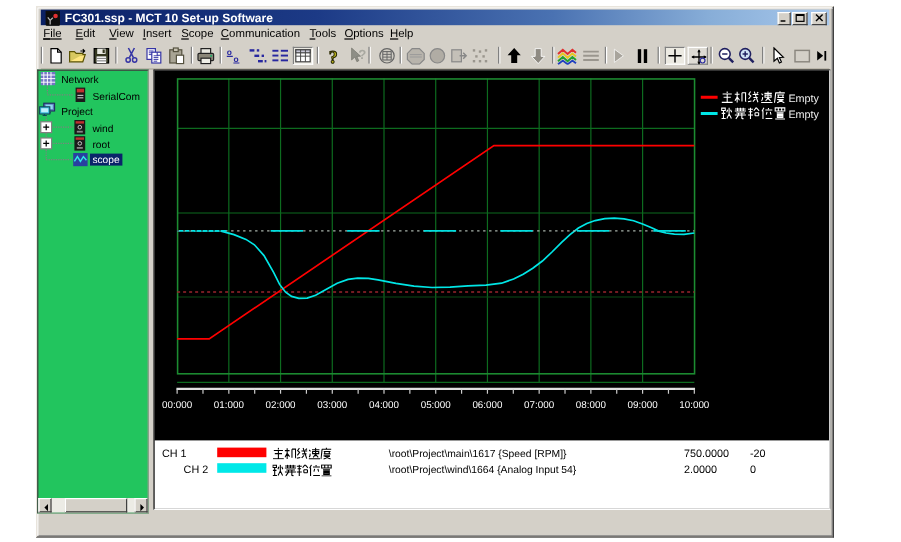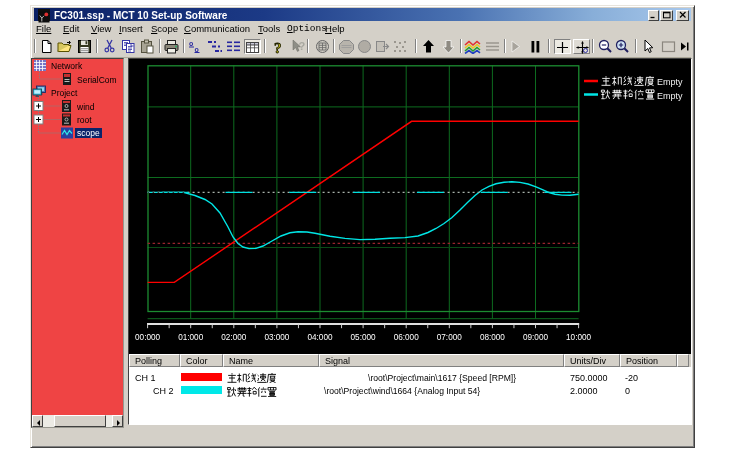--- a/index.html
+++ b/index.html
@@ -13,21 +13,21 @@
 #titleicon{position:absolute;left:4px;top:1px;width:12px;height:12px;background:#101010;}
 #titletext{position:absolute;left:20px;top:1.5px;color:#fff;font-size:10px;font-weight:bold;white-space:nowrap;text-align:center;}
 .tbtn{position:absolute;top:1.5px;width:13px;height:11px;background:#d4d0c8;text-align:center;line-height:7px;
  border-top:1px solid #fff;border-left:1px solid #fff;border-right:1px solid #404040;border-bottom:1px solid #404040;}
 #menubar{position:absolute;left:3px;top:16.5px;right:3px;height:13px;font-size:9.5px;color:#000;}
 .mi{position:absolute;top:0px;white-space:nowrap;}
 .mi u{text-decoration:underline;}
 #toolbar{position:absolute;left:3px;top:28px;right:3px;height:24px;border-bottom:1px solid #aca899;}
 .tsep{position:absolute;top:5px;width:2px;height:14px;border-left:1px solid #808080;border-right:1px solid #fff;}
 .ticon{position:absolute;top:5px;width:17px;height:15px;}
-#treepanel{position:absolute;left:0px;top:52px;width:93px;height:370px;background:#ef4444;
+#treepanel{position:absolute;left:0px;top:52px;width:93px;height:370px;background:#22c55e;
  border:1px solid #404040;border-right-color:#989890;border-bottom-color:#989890;}
 #treescroll{position:absolute;left:0px;bottom:0px;right:0px;height:12px;background:#ecebe5;}
 .tl{position:absolute;font-size:8.5px;line-height:10px;color:#000;white-space:nowrap;}
 .sbtn{position:absolute;top:0;width:11px;height:12px;background:#d4d0c8;border:1px solid;border-color:#fff #404040 #404040 #fff;}
 .sbtn svg{display:block;margin-top:0.5px;}
 #sthumb{position:absolute;left:22px;top:0;width:52px;height:12px;background:#d4d0c8;border:1px solid;border-color:#fff #404040 #404040 #fff;}
 #scopeview{position:absolute;left:97px;top:52px;width:564px;height:367px;background:#000;
  border-top:1px solid #404040;border-left:1px solid #404040;border-right:1px solid #fff;border-bottom:1px solid #fff;}
 #thead{position:absolute;left:0px;top:295px;width:562px;height:13px;background:#d4d0c8;font-size:9px;}
 .th{position:absolute;top:0;height:13px;border-top:1px solid #fff;border-left:1px solid #fff;border-right:1px solid #808080;border-bottom:1px solid #808080;padding:1px 0 0 5px;}
@@ -98,21 +98,21 @@
       </div>
   </div>
   <div id="menubar">
     <span class="mi" style="left:2px;text-decoration:underline;"><u>F</u>ile</span>
     <span class="mi" style="left:29px;"><u>E</u>dit</span>
     <span class="mi" style="left:57px;"><u>V</u>iew</span>
     <span class="mi" style="left:85px;text-align:right;"><u>I</u>nsert</span>
     <span class="mi" style="left:117px;"><u>S</u>cope</span>
     <span class="mi" style="left:150px;"><u>C</u>ommunication</span>
     <span class="mi" style="left:224px;"><u>T</u>ools</span>
-    <span class="mi" style="left:253px;font-family:Liberation Mono, monospace;"><u>O</u>ptions</span>
+    <span class="mi" style="left:253px;"><u>O</u>ptions</span>
     <span class="mi" style="left:291px;"><u>H</u>elp</span>
   </div>
   <div id="toolbar">
       <div class="tsep" style="left:0px;"></div>
       <div class="tsep" style="left:62px;"></div>
       <div class="tsep" style="left:125px;"></div>
       <div class="tsep" style="left:149px;"></div>
       <div class="tsep" style="left:230px;"></div>
       <div class="tsep" style="left:273px;"></div>
       <div class="tsep" style="left:299px;"></div>
@@ -406,29 +406,20 @@
         <use href="#g-wu" x="483" y="29.5" width="10" height="10"></use>
         <use href="#g-lun" x="494" y="29.5" width="10" height="10"></use>
         <use href="#g-wei" x="505" y="29.5" width="10" height="10"></use>
         <use href="#g-zhi" x="516" y="29.5" width="10" height="10"></use>
       </g>
       <g fill="#f0f0f0" font-size="9px" font-family="Liberation Sans" stroke="none">
         <text x="528" y="25">Empty</text>
         <text x="528" y="38.5">Empty</text>
       </g>
     </svg>
-    <div id="thead">
-      <div class="th" style="left:0px;width:51px;">Polling</div>
-      <div class="th" style="left:51px;width:43px;">Color</div>
-      <div class="th" style="left:94px;width:96px;">Name</div>
-      <div class="th" style="left:190px;width:245px;">Signal</div>
-      <div class="th" style="left:435px;width:56px;">Units/Div</div>
-      <div class="th" style="left:491px;width:57px;">Position</div>
-      <div class="th" style="left:548px;width:12px;"></div>
-    </div>
     <div id="tbody">
       <div style="position:absolute;left:6px;top:5.5px;">CH 1</div>
       <div style="position:absolute;left:24px;top:19px;">CH 2</div>
       <div style="position:absolute;left:52px;top:6px;width:41px;height:8px;background:#ff0000;"></div>
       <div style="position:absolute;left:52px;top:19px;width:41px;height:8px;background:#00e8e8;"></div>
       <div style="position:absolute;left:98px;top:6px;color:#000;">
         <svg width="10" height="10" class="cjk">
             <use href="#g-zhu"></use>
           </svg><svg width="10" height="10" class="cjk">
             <use href="#g-ji"></use>
@@ -446,21 +437,21 @@
           </svg><svg width="10" height="10" class="cjk">
             <use href="#g-wu"></use>
           </svg><svg width="10" height="10" class="cjk">
             <use href="#g-lun"></use>
           </svg><svg width="10" height="10" class="cjk">
             <use href="#g-wei"></use>
           </svg><svg width="10" height="10" class="cjk">
             <use href="#g-zhi"></use>
           </svg>
       </div>
-      <div style="position:absolute;left:195px;top:5.5px;font-size:8.6px;margin-left:44px;">\root\Project\main\1617 {Speed [RPM]}</div>
+      <div style="position:absolute;left:195px;top:5.5px;font-size:8.6px;">\root\Project\main\1617 {Speed [RPM]}</div>
       <div style="position:absolute;left:195px;top:19px;font-size:8.6px;">\root\Project\wind\1664 {Analog Input 54}</div>
       <div style="position:absolute;left:441px;top:5.5px;">750.0000</div>
       <div style="position:absolute;left:441px;top:19px;">2.0000</div>
       <div style="position:absolute;left:496px;top:5.5px;">-20</div>
       <div style="position:absolute;left:496px;top:19px;">0</div>
     </div>
   </div>
 </div>
 
 </body></html>

